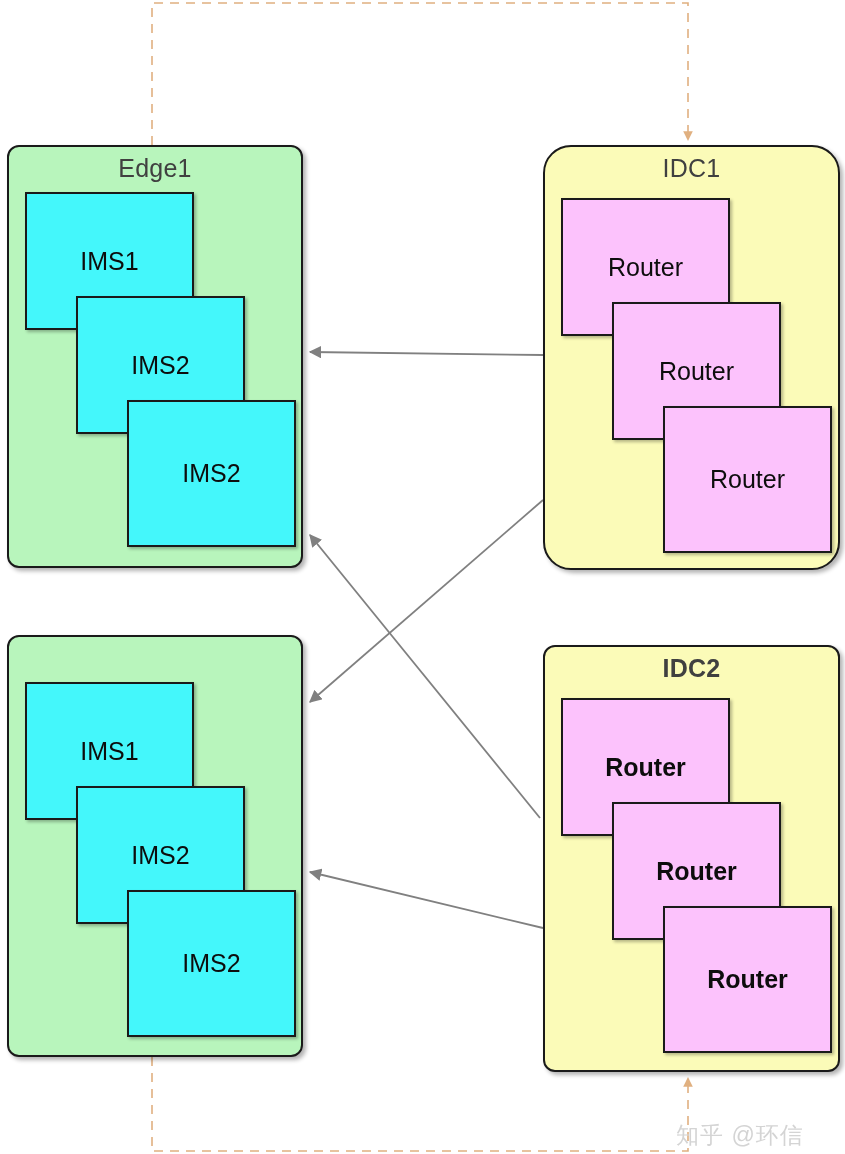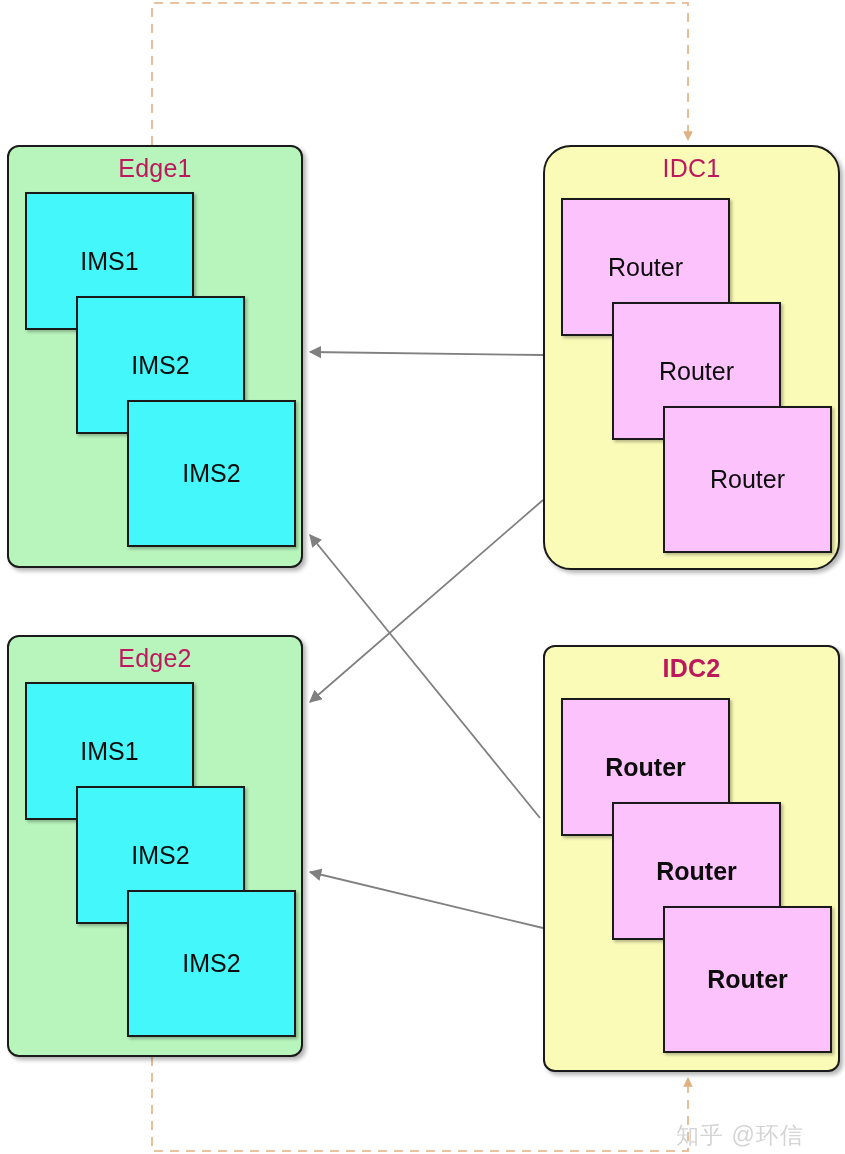--- a/index.html
+++ b/index.html
@@ -32,21 +32,21 @@
     border-radius: 12px;
     box-shadow: 3px 3px 4px rgba(0,0,0,0.30);
   }
   .zone-title {
     position: absolute;
     left: 0;
     right: 0;
     top: 7px;
     text-align: center;
     font-size: 25px;
-    color: #be185d;
+    color: #404040;
     letter-spacing: 0.2px;
   }
   .node {
     position: absolute;
     box-sizing: border-box;
     border: 2px solid #1a1a1a;
     display: flex;
     align-items: center;
     justify-content: center;
     font-size: 25px;
@@ -105,21 +105,20 @@
         <span>Router</span>
       </div>
       <div class="node" style="left: 67px; top: 155px; width: 169px; height: 138px; background: rgb(252, 194, 252); z-index: 11;">
         <span>Router</span>
       </div>
       <div class="node" style="left: 118px; top: 259px; width: 169px; height: 147px; background: rgb(252, 194, 252); z-index: 12;">
         <span>Router</span>
       </div>
     </div>
   <div class="zone" style="left: 7px; top: 635px; width: 296px; height: 422px; background: rgb(184, 245, 188);">
-    <div class="zone-title">Edge2</div>
   <div class="node" style="left: 16px; top: 45px; width: 169px; height: 138px; background: rgb(68, 247, 251); z-index: 10;">
         <span>IMS1</span>
       </div>
       <div class="node" style="left: 67px; top: 149px; width: 169px; height: 138px; background: rgb(68, 247, 251); z-index: 11;">
         <span>IMS2</span>
       </div>
       <div class="node" style="left: 118px; top: 253px; width: 169px; height: 147px; background: rgb(68, 247, 251); z-index: 12;">
         <span>IMS2</span>
       </div>
     </div>

